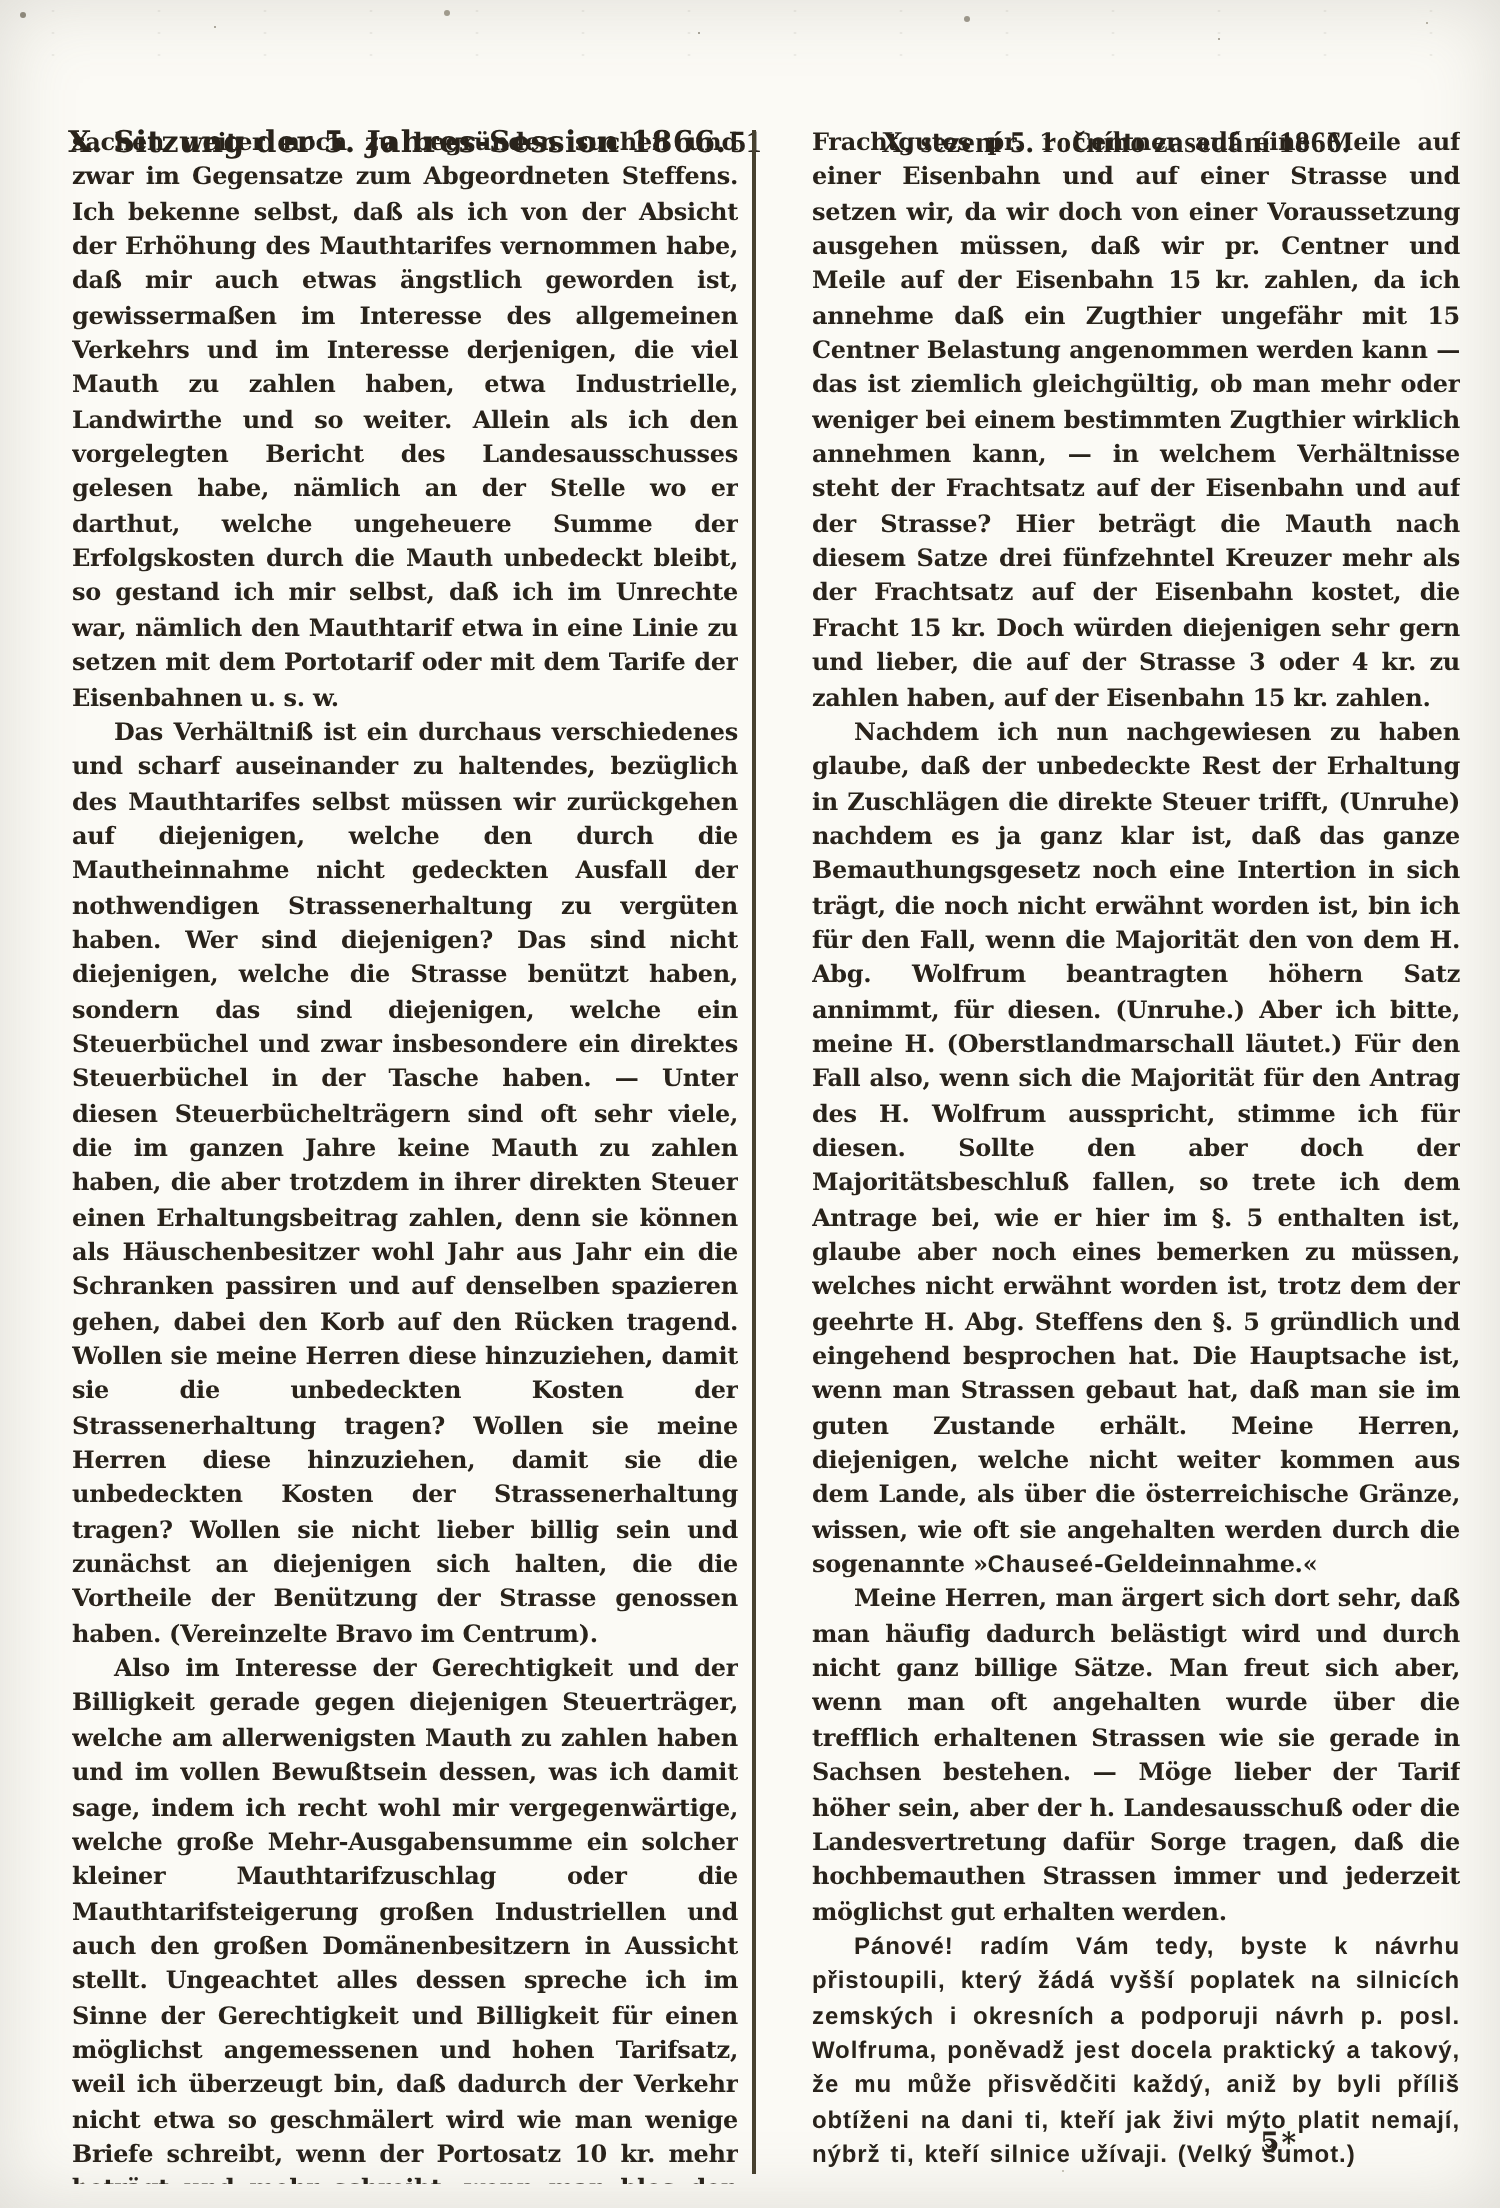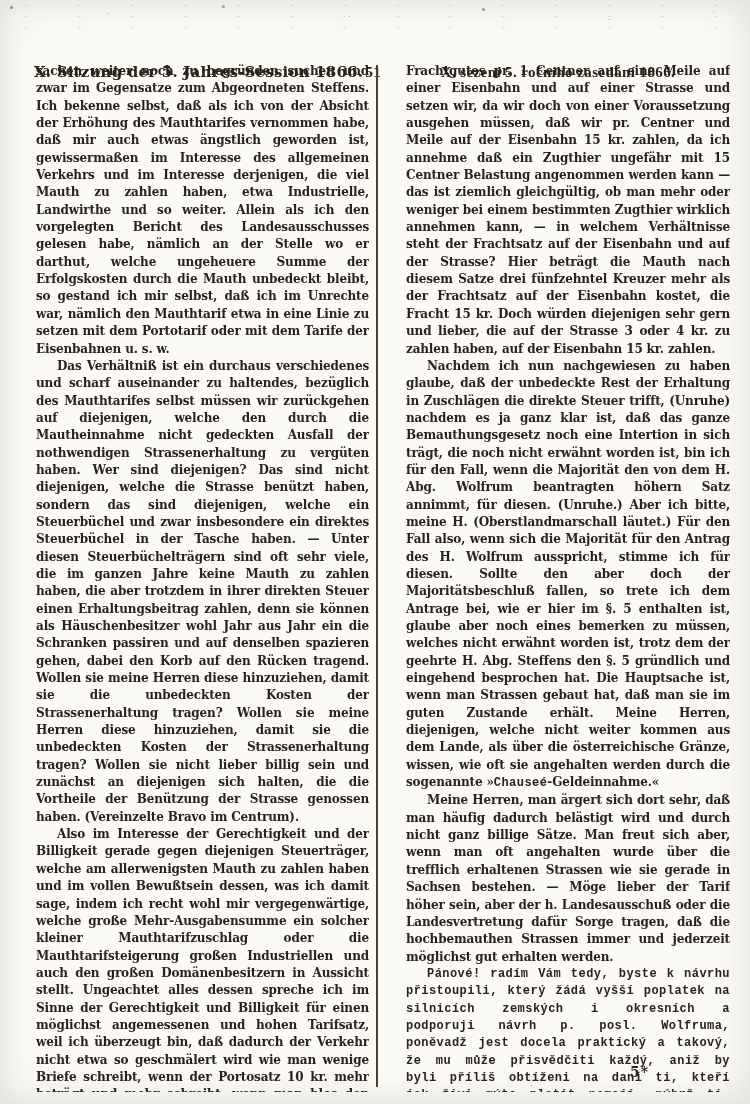--- a/index.html
+++ b/index.html
@@ -48,21 +48,21 @@
   }
   .col.left  { left: 0;   width: 333px; }
   .col.right { left: 370px; width: 324px; }
   .divider {
     position: absolute; left: 340px; top: 2px; width: 2px; height: 1022px;
     background: #47412f;
   }
   p.para { margin: 0; text-indent: 21px; }
   p.para.cont { text-indent: 0; }
   .antiqua, .latin {
-    font-family: Liberation Mono, monospace;
+    font-family: Liberation Sans, sans-serif;
     font-weight: bold; letter-spacing: .45px; word-spacing: 1.2px;
   }
   .sig-mark {
     position: absolute; left: 630px; top: 1064px;
     font-size: 14px; font-weight: bold; letter-spacing: 1px;
   }
 </style>
 </head>
 <body>
 

